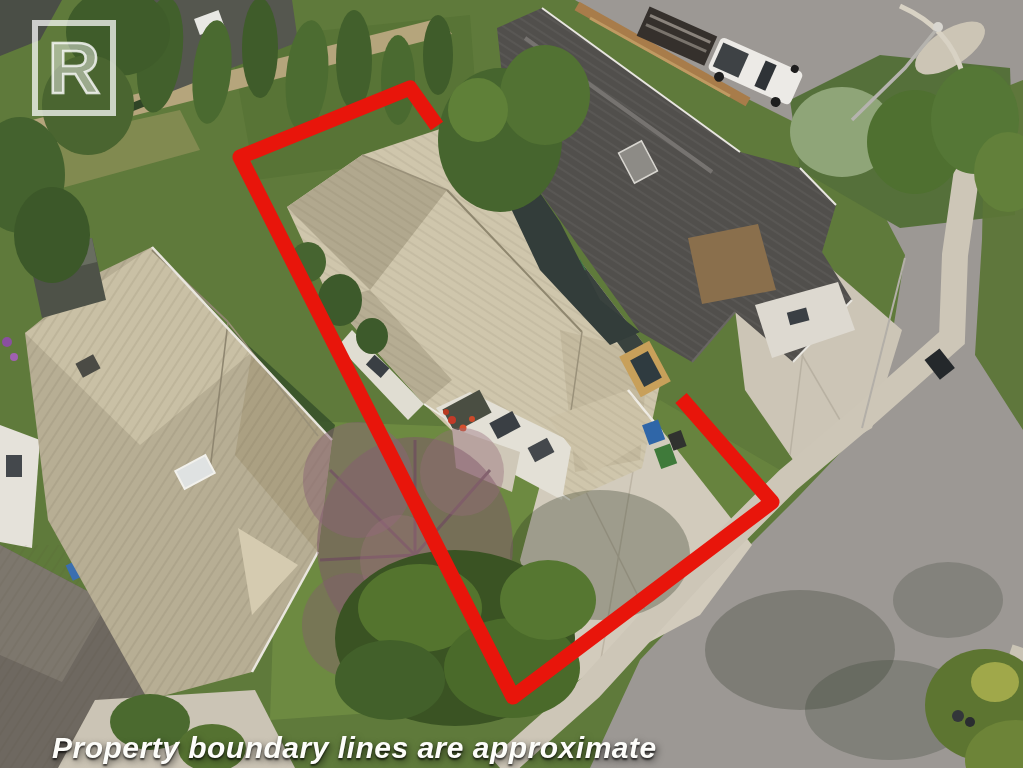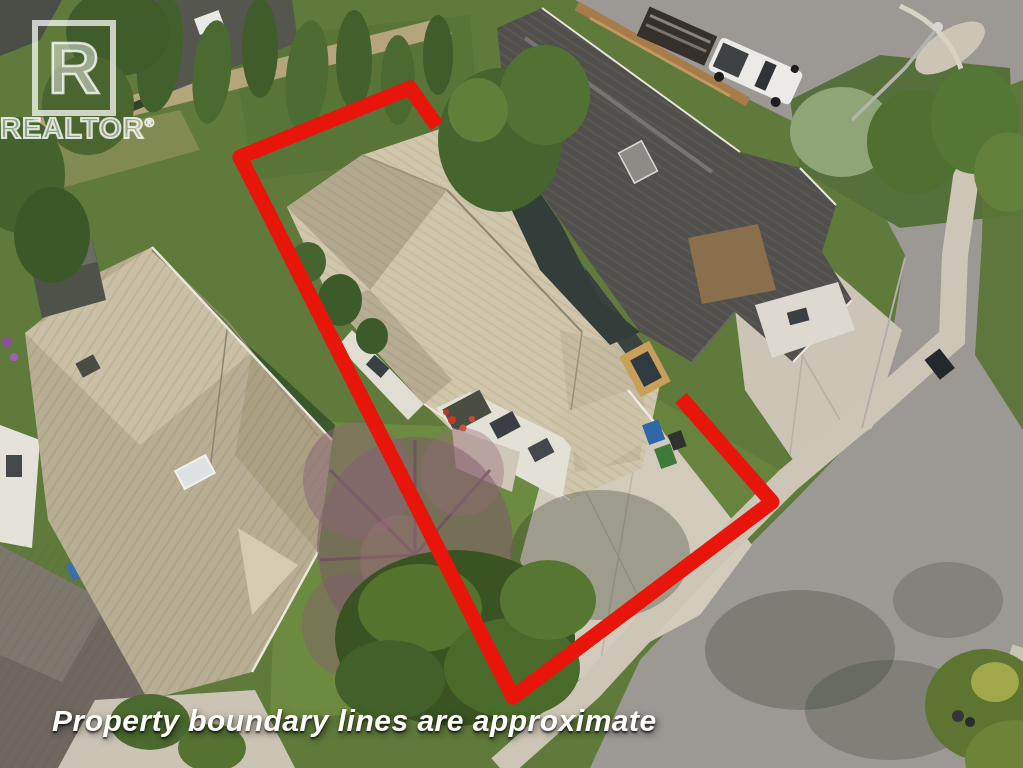--- a/index.html
+++ b/index.html
@@ -25,21 +25,21 @@
     position:absolute;left:0px;top:112px;width:170px;
     font-size:29px;font-weight:bold;letter-spacing:1px;
     color:rgba(255,255,255,0.16);
     -webkit-text-stroke:2px rgba(255,255,255,0.78);
     text-shadow:0 0 2px rgba(255,255,255,0.3);
     white-space:nowrap;
   }
   .wm-brand sup{font-size:13px;-webkit-text-stroke:1px rgba(255,255,255,0.78);}
   
   .caption{
-    position:absolute;left:52px;top:704px;
+    position:absolute;left:52px;top:731px;
     font-size:30px;font-weight:bold;font-style:italic;
     color:#fdfdfa;letter-spacing:0.5px;white-space:nowrap;
     text-shadow:0 2px 2px rgba(0,0,0,0.65), 2px 3px 7px rgba(0,0,0,0.55);
   }
 </style>
 </head>
 <body>
 
 <div class="stage">
 
@@ -273,18 +273,17 @@
     <circle cx="970" cy="722" r="5" fill="#2a2d30"></circle>
   </g>
 
   <path d="M437,126 L410,88 L240,157 L513,697 L772,502 L681,398" fill="none" stroke="#e8150b" stroke-width="15" stroke-linejoin="round" stroke-linecap="butt"></path>
 </svg>
 
   <div class="watermark">
     <div class="wm-box">
       <span class="wm-r">R</span>
     </div>
-    <div class="wm-brand"><span>REALTOR</span><sup>®</sup></div>
   </div>
 
   <div class="caption">Property boundary lines are approximate</div>
 
 </div>
 
 </body></html>

